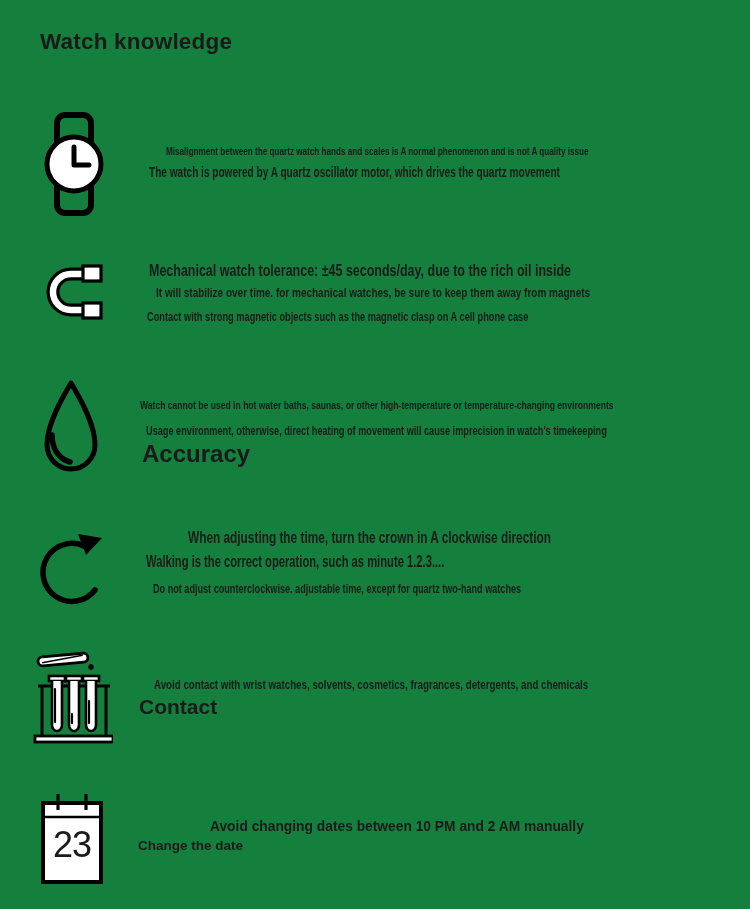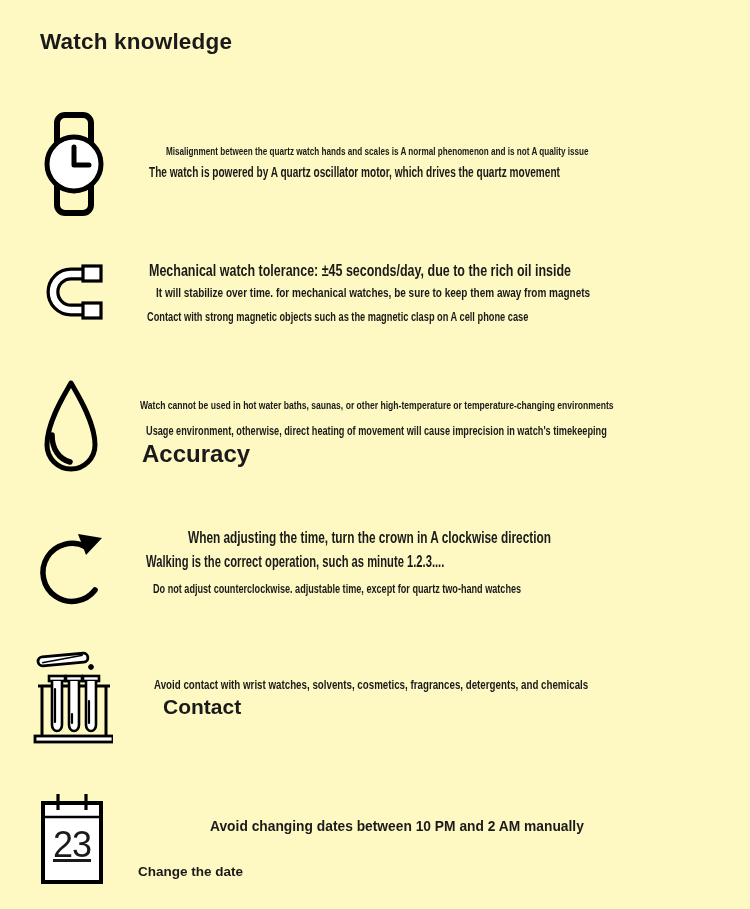--- a/index.html
+++ b/index.html
@@ -1,45 +1,45 @@
 <!DOCTYPE html>
 <html><head>
 <meta charset="utf-8">
 <style>
   html,body{margin:0;padding:0;background:#fff;}
   .page{
-    position:relative;width:750px;height:909px;background:#fef9c3;
+    position:relative;width:750px;height:909px;background:#15803d;
     font-family:"Liberation Sans","DejaVu Sans",sans-serif;color:#1a1a1a;overflow:hidden;
   }
   .ln{position:absolute;font-weight:bold;white-space:nowrap;line-height:1;transform-origin:0 0;}
   .title{left:40px;top:31px;font-size:22.5px;letter-spacing:.2px;}
   .s1l1{left:166px;top:146px;font-size:11px;transform:scaleX(.74);}
   .s1l2{left:149px;top:165px;font-size:14px;transform:scaleX(.72);}
   .s2l1{left:149px;top:263px;font-size:16px;transform:scaleX(.78);}
   .s2l2{left:156px;top:286px;font-size:13.5px;transform:scaleX(.74);}
   .s2l3{left:147px;top:311px;font-size:12px;transform:scaleX(.77);}
   .s3l1{left:140px;top:400px;font-size:11px;transform:scaleX(.78);}
   .s3l2{left:146px;top:424px;font-size:13.5px;transform:scaleX(.68);}
   .s3l3{left:142px;top:442px;font-size:24px;}
   .s4l1{left:188px;top:530px;font-size:16px;transform:scaleX(.74);}
   .s4l2{left:146px;top:554px;font-size:16px;transform:scaleX(.70);}
   .s4l3{left:153px;top:582px;font-size:13px;transform:scaleX(.70);}
   .s5l1{left:154px;top:678px;font-size:13px;transform:scaleX(.75);}
-  .s5l2{left:139px;top:696px;font-size:21px;margin-left:24px;}
+  .s5l2{left:139px;top:696px;font-size:21px;}
   .s6l1{left:210px;top:818px;font-size:15.5px;transform:scaleX(.89);}
-  .s6l2{left:138px;top:839px;font-size:13.5px;margin-top:26px;}
+  .s6l2{left:138px;top:839px;font-size:13.5px;}
   .icon{position:absolute;display:block;}
   .icon-watch{left:42px;top:112px;width:64px;height:104px;}
   .icon-magnet{left:38px;top:262px;width:70px;height:60px;}
   .icon-drop{left:40px;top:378px;width:62px;height:102px;}
   .icon-rotate{left:36px;top:524px;width:74px;height:88px;}
   .icon-tubes{left:33px;top:646px;width:80px;height:100px;}
   .icon-calendar{left:40px;top:790px;width:64px;height:95px;}
   .cal-date{position:absolute;left:43px;top:827px;width:58px;text-align:center;
-            font-size:36px;font-weight:400;line-height:1;letter-spacing:-1px;text-decoration:underline;}
+            font-size:36px;font-weight:400;line-height:1;letter-spacing:-1px;}
 </style>
 </head>
 <body>
 
 <div class="page">
 
   <div class="ln title">Watch knowledge</div>
 
   <svg class="icon icon-watch" viewBox="0 0 64 104">
     <g stroke="#000" fill="none">

